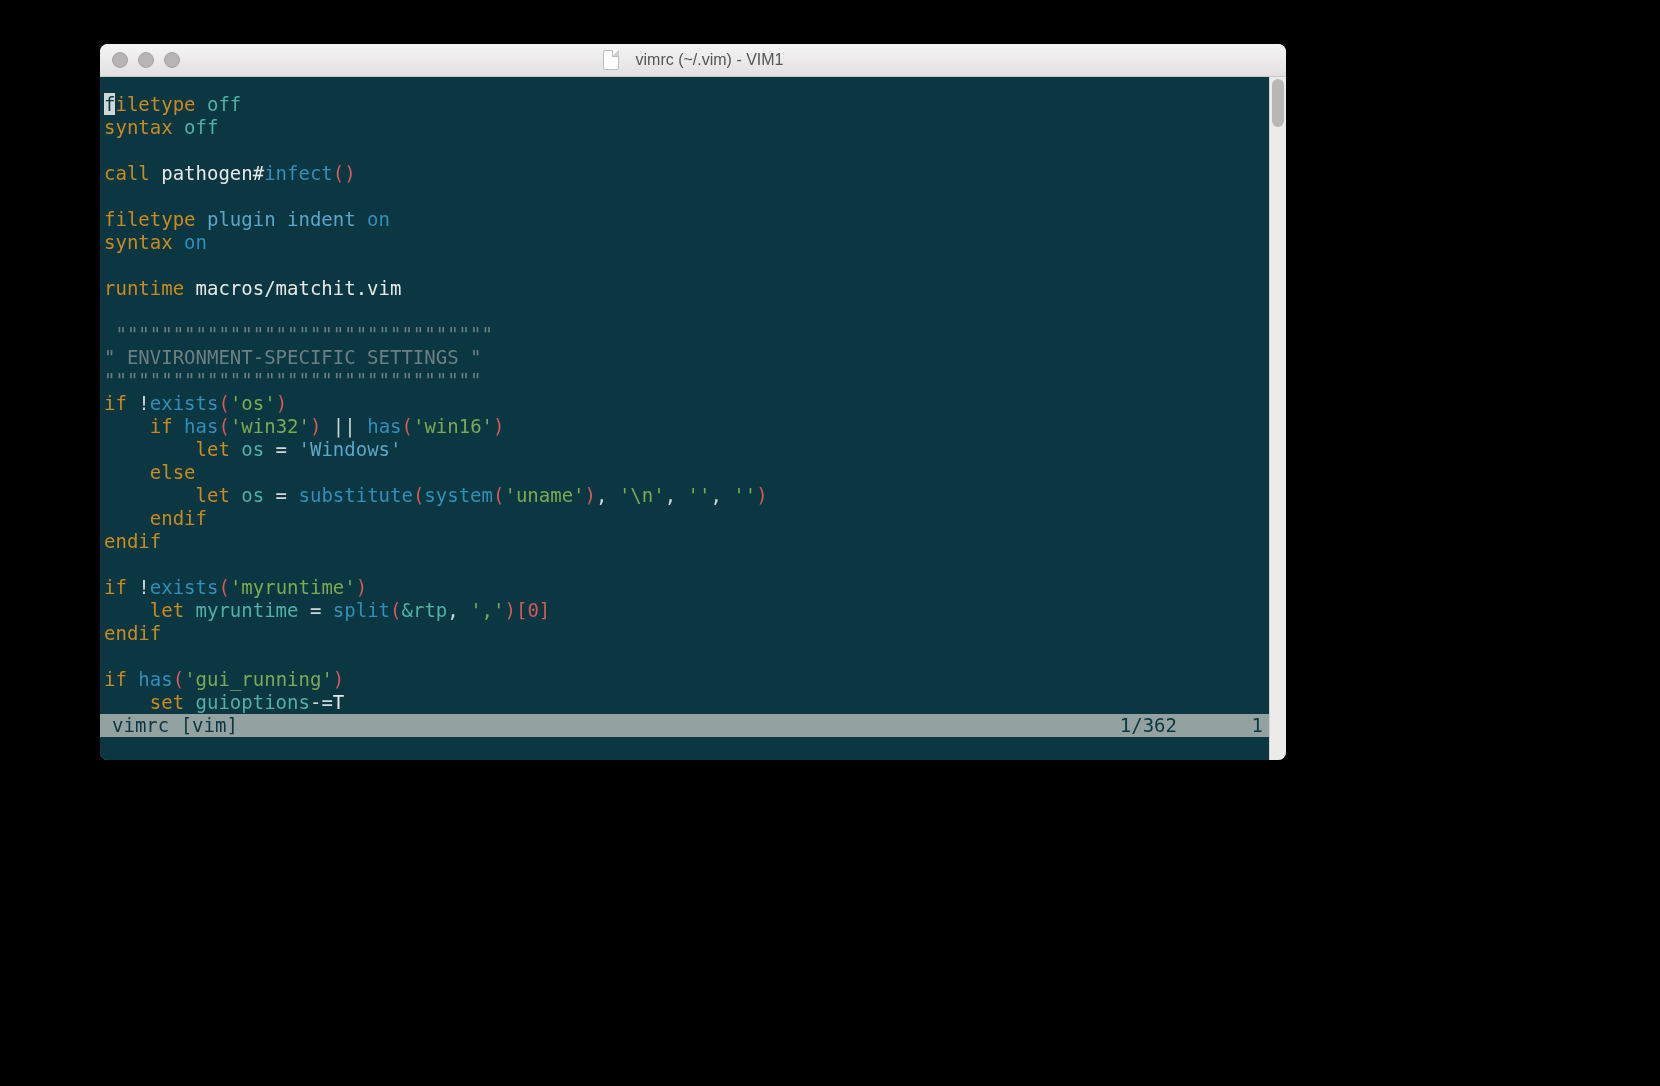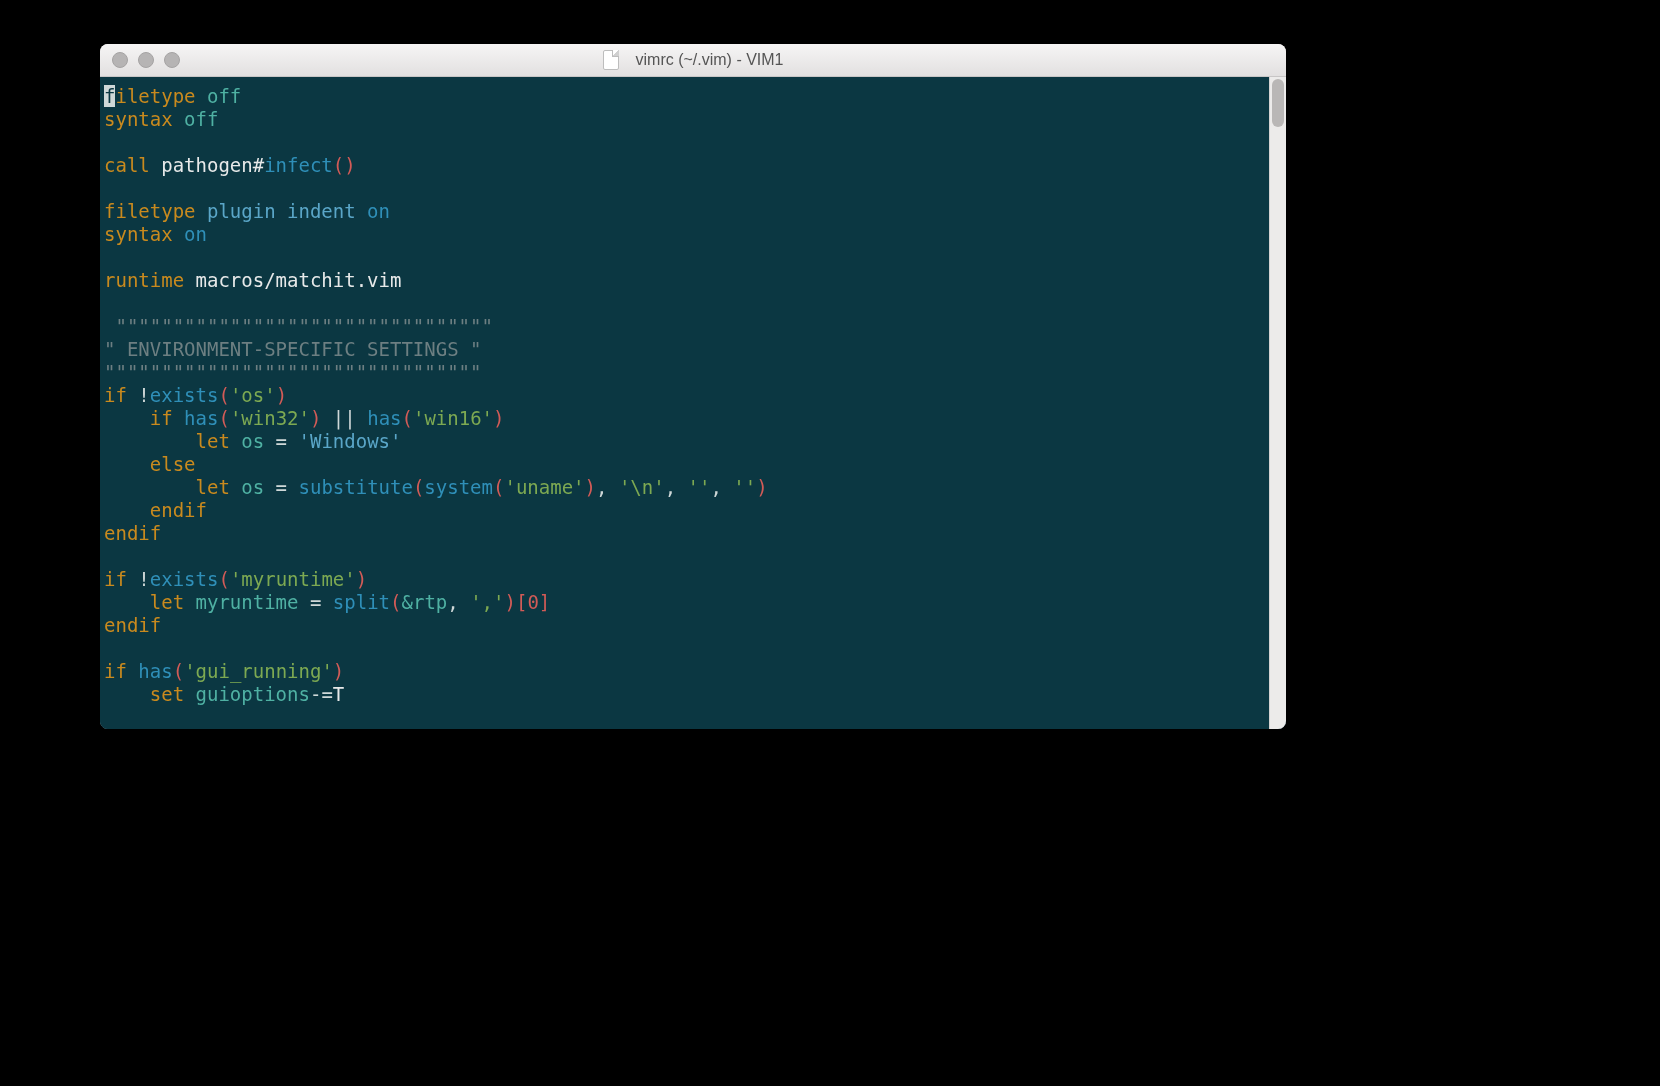--- a/index.html
+++ b/index.html
@@ -77,21 +77,21 @@
   .client {
     display: flex;
     background: #0b3742;
   }
   .editor {
     flex: 1 1 auto;
     position: relative;
   }
   pre.code {
     margin: 0;
-    padding: 8px 4px 0 4px;
+    padding: 16px 4px 0 4px;
     font-size: 19px;
     line-height: 23px;
     color: #cfd8d8;
     white-space: pre;
     min-height: 621px;
   }
   
   .kw-orange { color: #c98a1e; }        
   .fn-blue   { color: #2f8fb8; }        
   .teal      { color: #4fb1a3; }        
@@ -185,20 +185,26 @@
 <span>    </span><span class="kw-orange">endif</span>
 <span class="kw-orange">endif</span>
 <span></span>
 <span class="kw-orange">if</span><span class="op"> !</span><span class="fn-blue">exists</span><span class="paren-red">(</span><span class="str-green">'myruntime'</span><span class="paren-red">)</span>
 <span>    </span><span class="kw-orange">let</span><span class="ident"> myruntime </span><span class="op">=</span><span> </span><span class="fn-blue">split</span><span class="paren-red">(</span><span class="ident">&amp;rtp</span><span class="op">, </span><span class="str-green">','</span><span class="paren-red">)[</span><span class="num-red">0</span><span class="paren-red">]</span>
 <span class="kw-orange">endif</span>
 <span></span>
 <span class="kw-orange">if</span><span> </span><span class="fn-blue">has</span><span class="paren-red">(</span><span class="str-green">'gui_running'</span><span class="paren-red">)</span>
 <span>    </span><span class="kw-orange">set</span><span> </span><span class="ident">guioptions</span><span class="op">-=</span><span class="white">T</span></pre>
 
+      <div class="statusline">
+        <span class="left">vimrc [vim]</span>
+        <span class="spacer"></span>
+        <span class="pos">1/362</span>
+        <span class="col">1</span>
+      </div>
       <div class="cmdline"></div>
     </div>
 
     <div class="scroll">
       <div class="thumb"></div>
     </div>
   </div>
 
 </div>
 

